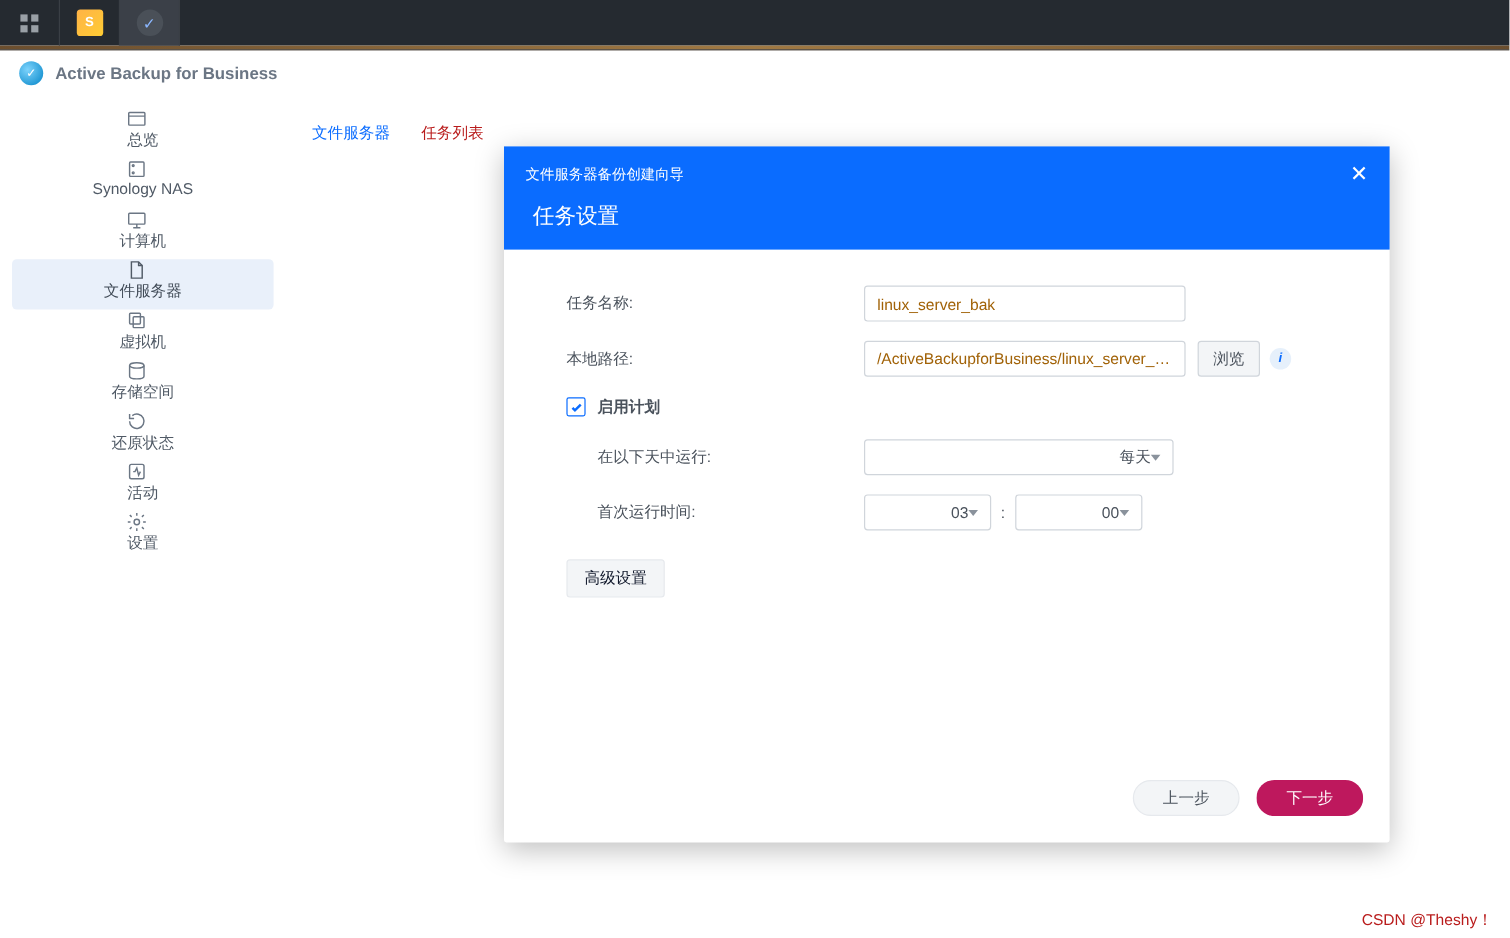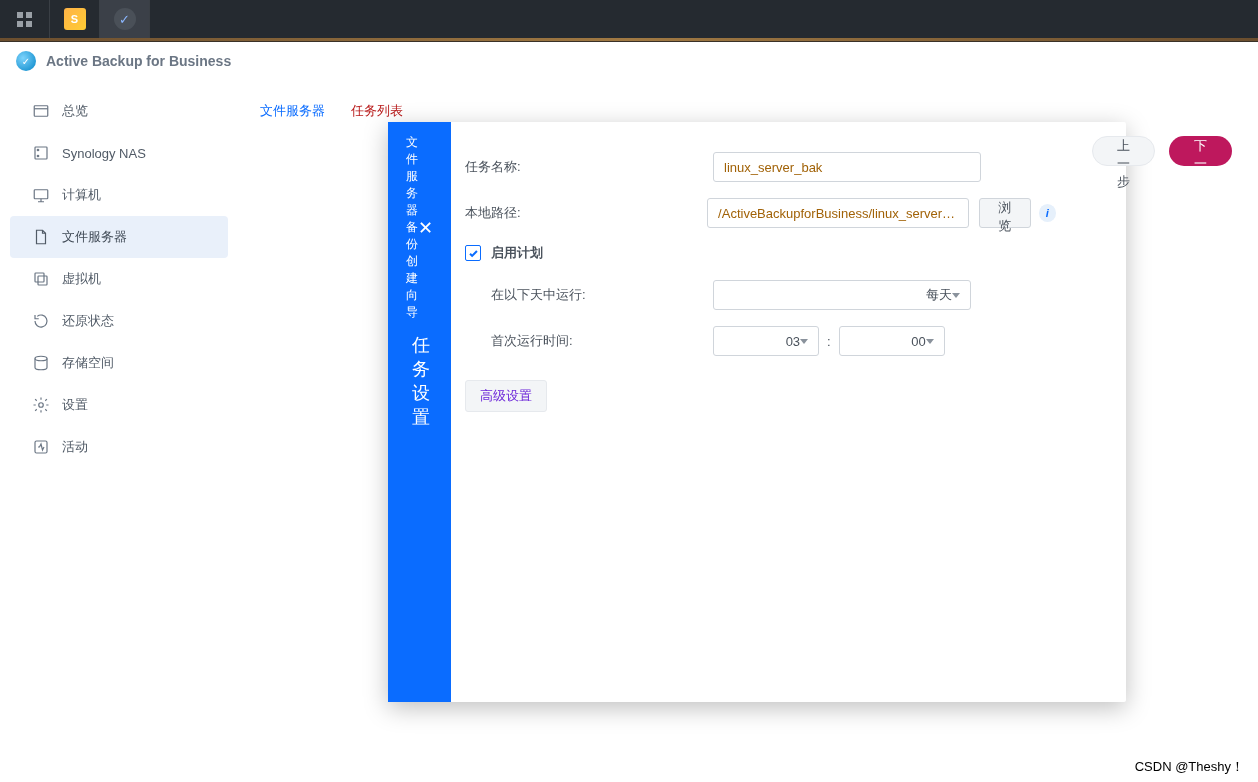--- a/index.html
+++ b/index.html
@@ -10,56 +10,56 @@
 .tb-dots { display: grid; grid-template-columns: repeat(2,6px); grid-gap: 3px; }
 .tb-dots span { width: 6px; height: 6px; background: #9aa0a6; }
 .tb-icon-s { width: 22px; height: 22px; background: linear-gradient(135deg,#ffb347,#ffcc33); border-radius:3px; display:flex;align-items:center;justify-content:center;color:#fff;font-size:11px;font-weight:bold; }
 .tb-icon-b { width: 22px; height: 22px; border-radius: 50%; background:#4a5058; display:flex;align-items:center;justify-content:center;color:#8bb7ff;font-size:13px; }
 .desktop-strip { height: 4px; background: linear-gradient(90deg,#6b4e2e 0%,#a07943 50%,#6b4e2e 100%); border-bottom:1px solid #3a3127; }
 .app-titlebar { height: 38px; display: flex; align-items: center; padding: 0 16px; border-bottom: 0; }
 .app-logo { width:20px;height:20px;border-radius:50%;background:radial-gradient(circle at 35% 35%,#7dd3fc,#0284c7);margin-right:10px;display:flex;align-items:center;justify-content:center;color:#fff;font-size:10px; }
 .app-title { color:#6b7684;font-size:14px;font-weight:600; }
 .app-body { display:flex; height: calc(782px - 38px - 4px - 38px); }
 .sidebar { width: 238px; border-right: 0; padding: 10px 0; }
-.sidebar-item { height:42px; display:flex; align-items:center; padding:0 20px; color:#505a66; font-size:13px; cursor:pointer; border-radius:4px; margin:0 10px; }
+.sidebar-item { height:42px; display:flex; align-items:center; padding:0 20px; color:#505a66; font-size:13px; cursor:pointer; border-radius:4px; margin:0 10px;flex-direction:column; }
 .sidebar-item.active { background:#e9f0fa; color:#414b57; }
 .sidebar-icon { width:22px; margin-right:10px; display:flex; align-items:center; justify-content:center; }
 .sidebar-icon svg { width:18px; height:18px; fill:none; stroke:#6b7684; stroke-width:1.6; }
 .sidebar-item.active .sidebar-icon svg { stroke:#505a66; }
 .content { flex:1; padding: 0 20px; }
 .tabs { display:flex; padding-top:16px; gap:22px; border-bottom:0; }
 .tab { font-size:13px; color:#b91c1c; padding: 6px 2px 12px; cursor:pointer; position:relative; font-weight:500; }
 .tab.active { color:#0a6cff; }
 .tab.active::after { content:""; position:absolute; bottom:-1px; left:-6px; right:-6px; height:0; border-bottom:0; }
-.modal { position:absolute; top:122px; left:388px; width:738px; height:580px; background:#fff; box-shadow:0 6px 24px rgba(0,0,0,0.25); border-radius:2px; display:flex; flex-direction:row; }
+.modal { position:absolute; top:122px; left:420px; width:738px; height:580px; background:#fff; box-shadow:0 6px 24px rgba(0,0,0,0.25); border-radius:2px; display:flex; flex-direction:column; }
 .modal-header { background:#0a6cff; color:#fff; padding:12px 18px 16px; }
 .modal-htop { display:flex; justify-content:space-between; align-items:center; font-size:12px; }
 .modal-close { font-size:18px; cursor:pointer; font-weight:300; }
 .modal-title { font-size:18px; font-weight:500; margin-top:12px; padding-left:6px; }
-.modal-body { flex:1; padding:30px 14px; font-size:13px; color:#4a525c; }
+.modal-body { flex:1; padding:30px 52px; font-size:13px; color:#4a525c; }
 .form-row { display:flex; align-items:center; margin-bottom:16px; }
 .form-label { width:248px; }
 .form-label.indent { padding-left:26px; }
 .form-input { width:268px; height:30px; border:1px solid #d0d5db; border-radius:3px; padding:0 10px; font-size:13px; color:#a16207; }
 .text-ellipsis { white-space:nowrap; overflow:hidden; text-overflow:ellipsis; }
 .browse-btn { height:30px; padding:0 12px; margin-left:10px; border:1px solid #d0d5db; background:#f3f5f7; border-radius:3px; font-size:13px; color:#4a525c; cursor:pointer; }
 .info-icon { width:18px;height:18px;border-radius:50%;background:#e6f0fb;color:#0a6cff;display:flex;align-items:center;justify-content:center;font-size:11px;font-style:italic;margin-left:8px;cursor:pointer;font-weight:bold; }
 .checkbox-row { display:flex; align-items:center; margin-bottom:18px;font-weight:bold; }
 .checkbox { width:16px;height:16px;border:1.5px solid #0a6cff;border-radius:2px;display:flex;align-items:center;justify-content:center;margin-right:10px;cursor:pointer;color:#0a6cff; }
 .checkbox svg { width:11px;height:11px; stroke:#0a6cff; stroke-width:3; fill:none; }
 .select { width:258px; height:30px; border:1px solid #d0d5db; border-radius:3px; padding:0 10px; font-size:13px; color:#4a525c; display:flex; align-items:center; justify-content:flex-end; cursor:pointer; background:#fff; }
 .select.small { width:106px; }
 .chevron { width:0;height:0;border-left:4px solid transparent;border-right:4px solid transparent;border-top:5px solid #8a929c; }
 .colon { margin:0 8px; color:#4a525c; }
-.adv-btn { height:32px; padding:0 14px; border:1px solid #e6e9ed; background:#f3f5f7; border-radius:3px; font-size:13px; color:#6d28d9; cursor:pointer; margin-top:8px; }
+.adv-btn { height:32px; padding:0 14px; border:1px solid #e6e9ed; background:#f3f5f7; border-radius:3px; font-size:13px; color:#0f172a; cursor:pointer; margin-top:8px; }
 .modal-footer { padding:14px 22px 22px; display:flex; justify-content:flex-end; gap:14px; }
 .btn { height:30px; padding:0 24px; border-radius:15px; font-size:13px; cursor:pointer; border:1px solid transparent; }
 .btn-secondary { background:#f3f5f7; border-color:#e6e9ed; color:#4a525c; }
 .btn-primary { background:#be185d; color:#fff; }
-.watermark { position:absolute; bottom:6px; right:14px; color:#000000; font-size:13px; }
+.watermark { position:absolute; bottom:6px; right:14px; color:#b91c1c; font-size:13px; }
 </style>
 </head>
 <body>
 
 <div class="taskbar">
   <div class="taskbar-item">
     <div class="tb-dots">
         <span></span>
         <span></span>
         <span></span>
@@ -124,52 +124,52 @@
           <svg viewBox="0 0 24 24">
             <rect x="4" y="4" width="12" height="12" rx="1"></rect>
             <rect x="8" y="8" width="12" height="12" rx="1"></rect>
           </svg>
         </span>
       <span>虚拟机</span>
     </div>
     <div class="sidebar-item">
       <span class="sidebar-icon">
           <svg viewBox="0 0 24 24">
+            <ellipse cx="12" cy="6" rx="8" ry="3"></ellipse>
+            <path d="M4 6v12c0 1.7 3.6 3 8 3s8-1.3 8-3V6"></path>
+          </svg>
+        </span>
+      <span>存储空间</span>
+    </div>
+    <div class="sidebar-item">
+      <span class="sidebar-icon">
+          <svg viewBox="0 0 24 24">
             <path d="M4 12a8 8 0 1 0 3-6.2"></path>
             <path d="M4 4v5h5"></path>
           </svg>
         </span>
       <span>还原状态</span>
     </div>
     <div class="sidebar-item">
       <span class="sidebar-icon">
           <svg viewBox="0 0 24 24">
-            <ellipse cx="12" cy="6" rx="8" ry="3"></ellipse>
-            <path d="M4 6v12c0 1.7 3.6 3 8 3s8-1.3 8-3V6"></path>
-          </svg>
-        </span>
-      <span>存储空间</span>
+            <rect x="4" y="4" width="16" height="16" rx="2"></rect>
+            <path d="M8 12h2l2-4 2 8 2-4h0"></path>
+          </svg>
+        </span>
+      <span>活动</span>
     </div>
     <div class="sidebar-item">
       <span class="sidebar-icon">
           <svg viewBox="0 0 24 24">
             <circle cx="12" cy="12" r="3"></circle>
             <path d="M12 2v3M12 19v3M4.2 4.2l2.1 2.1M17.7 17.7l2.1 2.1M2 12h3M19 12h3M4.2 19.8l2.1-2.1M17.7 6.3l2.1-2.1"></path>
           </svg>
         </span>
       <span>设置</span>
-    </div>
-    <div class="sidebar-item">
-      <span class="sidebar-icon">
-          <svg viewBox="0 0 24 24">
-            <rect x="4" y="4" width="16" height="16" rx="2"></rect>
-            <path d="M8 12h2l2-4 2 8 2-4h0"></path>
-          </svg>
-        </span>
-      <span>活动</span>
     </div>
   </div>
 
   <div class="content">
     <div class="tabs">
       <div class="tab active">
         <span>文件服务器</span>
       </div>
       <div class="tab">
         <span>任务列表</span>

